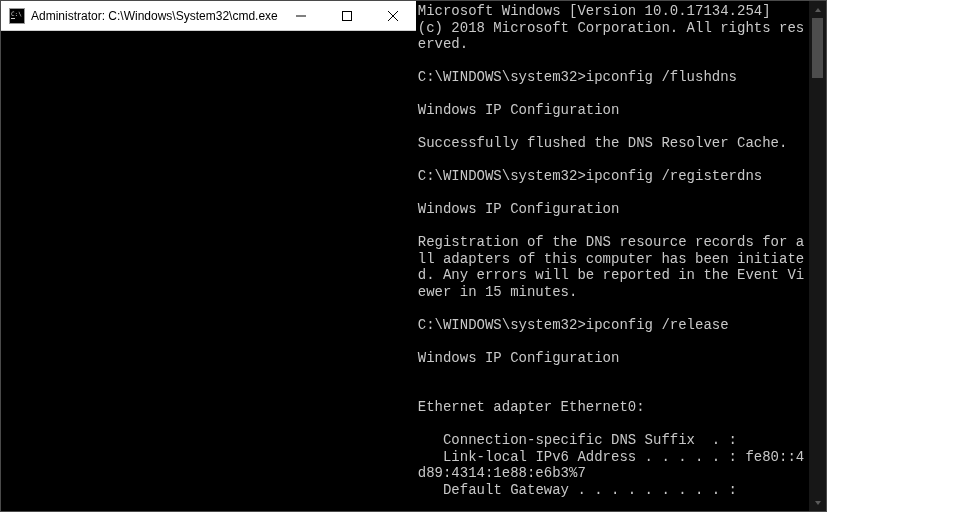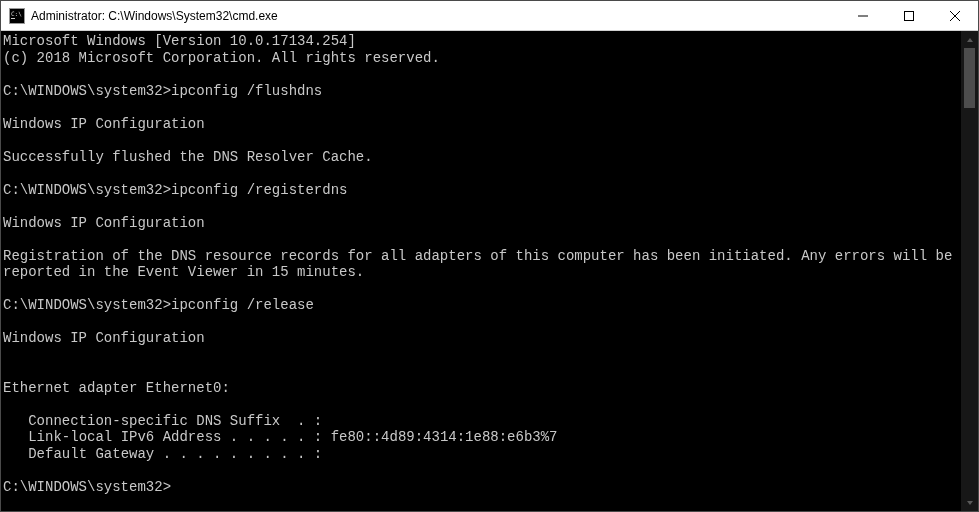--- a/index.html
+++ b/index.html
@@ -8,25 +8,25 @@
       box-sizing: border-box;
     }
     body {
       width: 979px;
       height: 512px;
       background: #fff;
       font-family: "Segoe UI", Tahoma, sans-serif;
       overflow: hidden;
     }
     .window {
-      width: 979px;
+      width: 827px;
       height: 512px;
       border: 1px solid #4a4a4a;
       display: flex;
-      flex-direction: column;
+      flex-direction: row;
       background: #000;
     }
     .titlebar {
       height: 30px;
       background: #fff;
       display: flex;
       align-items: center;
       border-bottom: 1px solid #d0d0d0;
       flex-shrink: 0;
     }

